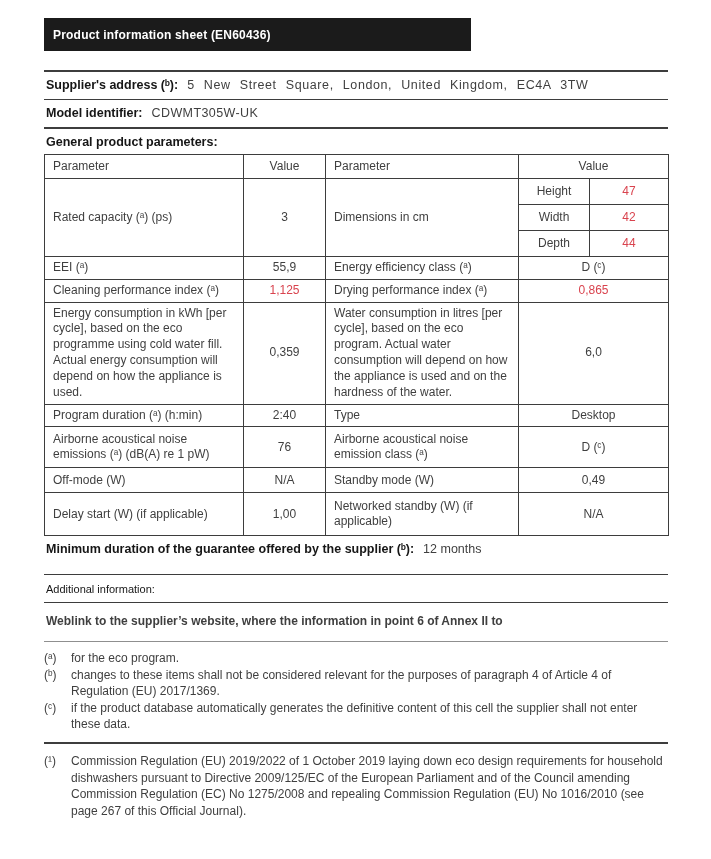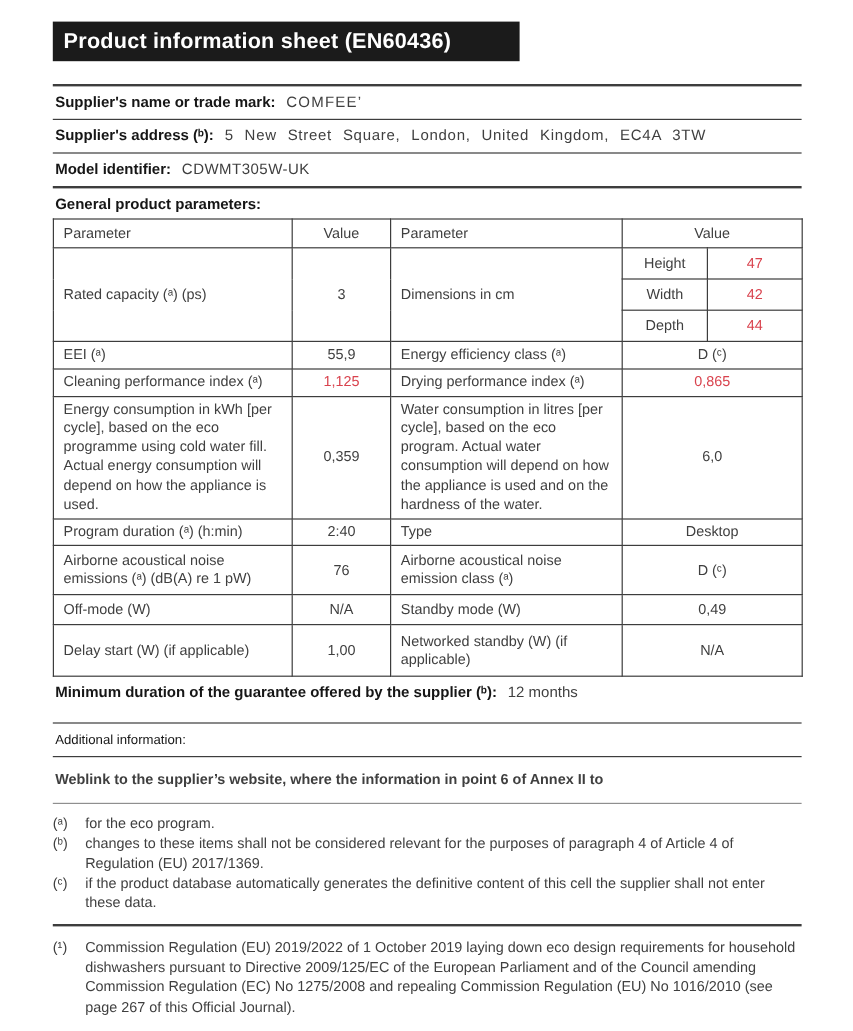--- a/index.html
+++ b/index.html
@@ -16,24 +16,24 @@
     color:var(--text,#3f3f3f);
   }
   .page{
     width:711px; height:859px;
     padding:18px 43px 0 44px;
     background:#ffffff;
     overflow:hidden;
   }
   
   .title-bar{
-    width:389px; height:33px;
+    width:427px; height:33px;
     background:var(--bar-bg,#1b1b1b);
     color:var(--bar-fg,#ffffff);
-    font-size:18px; font-weight:bold;
+    font-size:12px; font-weight:bold;
     display:flex; align-items:center;
     padding:0 9px;
     letter-spacing:.2px;
     margin-bottom:19px;
   }
   
   .info-block{border-top:2px solid var(--line,#3d3d3d);}
   .info-row{
     display:flex; align-items:baseline; gap:9px;
     padding:6px 2px 7px;
@@ -112,24 +112,20 @@
 </head>
 <body>
 
 <div class="page">
 
   <div class="title-bar">
     <span>Product information sheet (EN60436)</span>
   </div>
 
   <div class="info-block">
-    <div class="info-row">
-      <span class="lbl">Supplier's name or trade mark:</span>
-      <span class="val brand">COMFEE’</span>
-    </div>
     <div class="info-row">
       <span class="lbl">Supplier's address (ᵇ):</span>
       <span class="val spaced">5 New Street Square, London, United Kingdom, EC4A 3TW</span>
     </div>
     <div class="info-row thick">
       <span class="lbl">Model identifier:</span>
       <span class="val model">CDWMT305W-UK</span>
     </div>
     <div class="section-heading">General product parameters:</div>
   </div>

